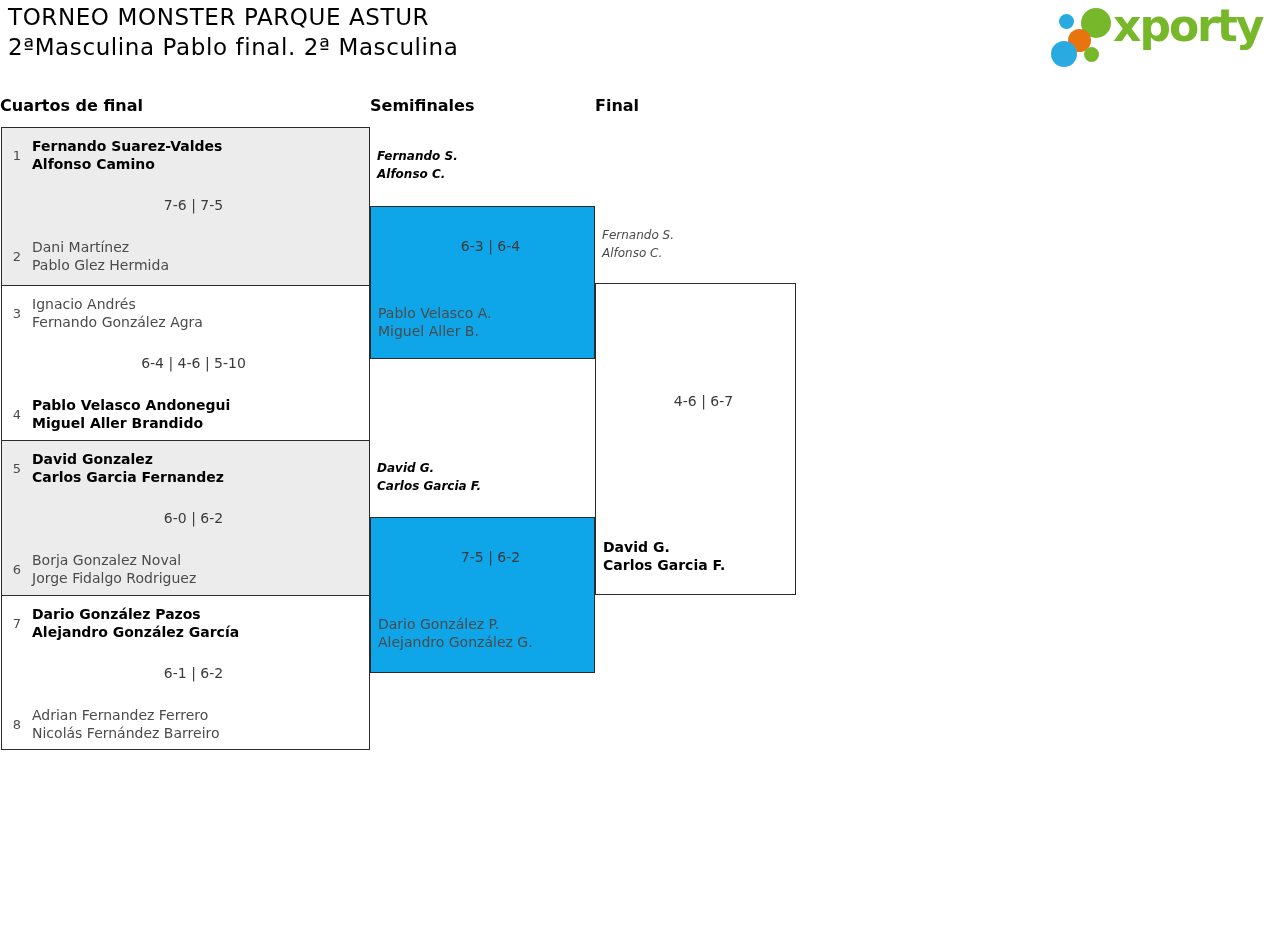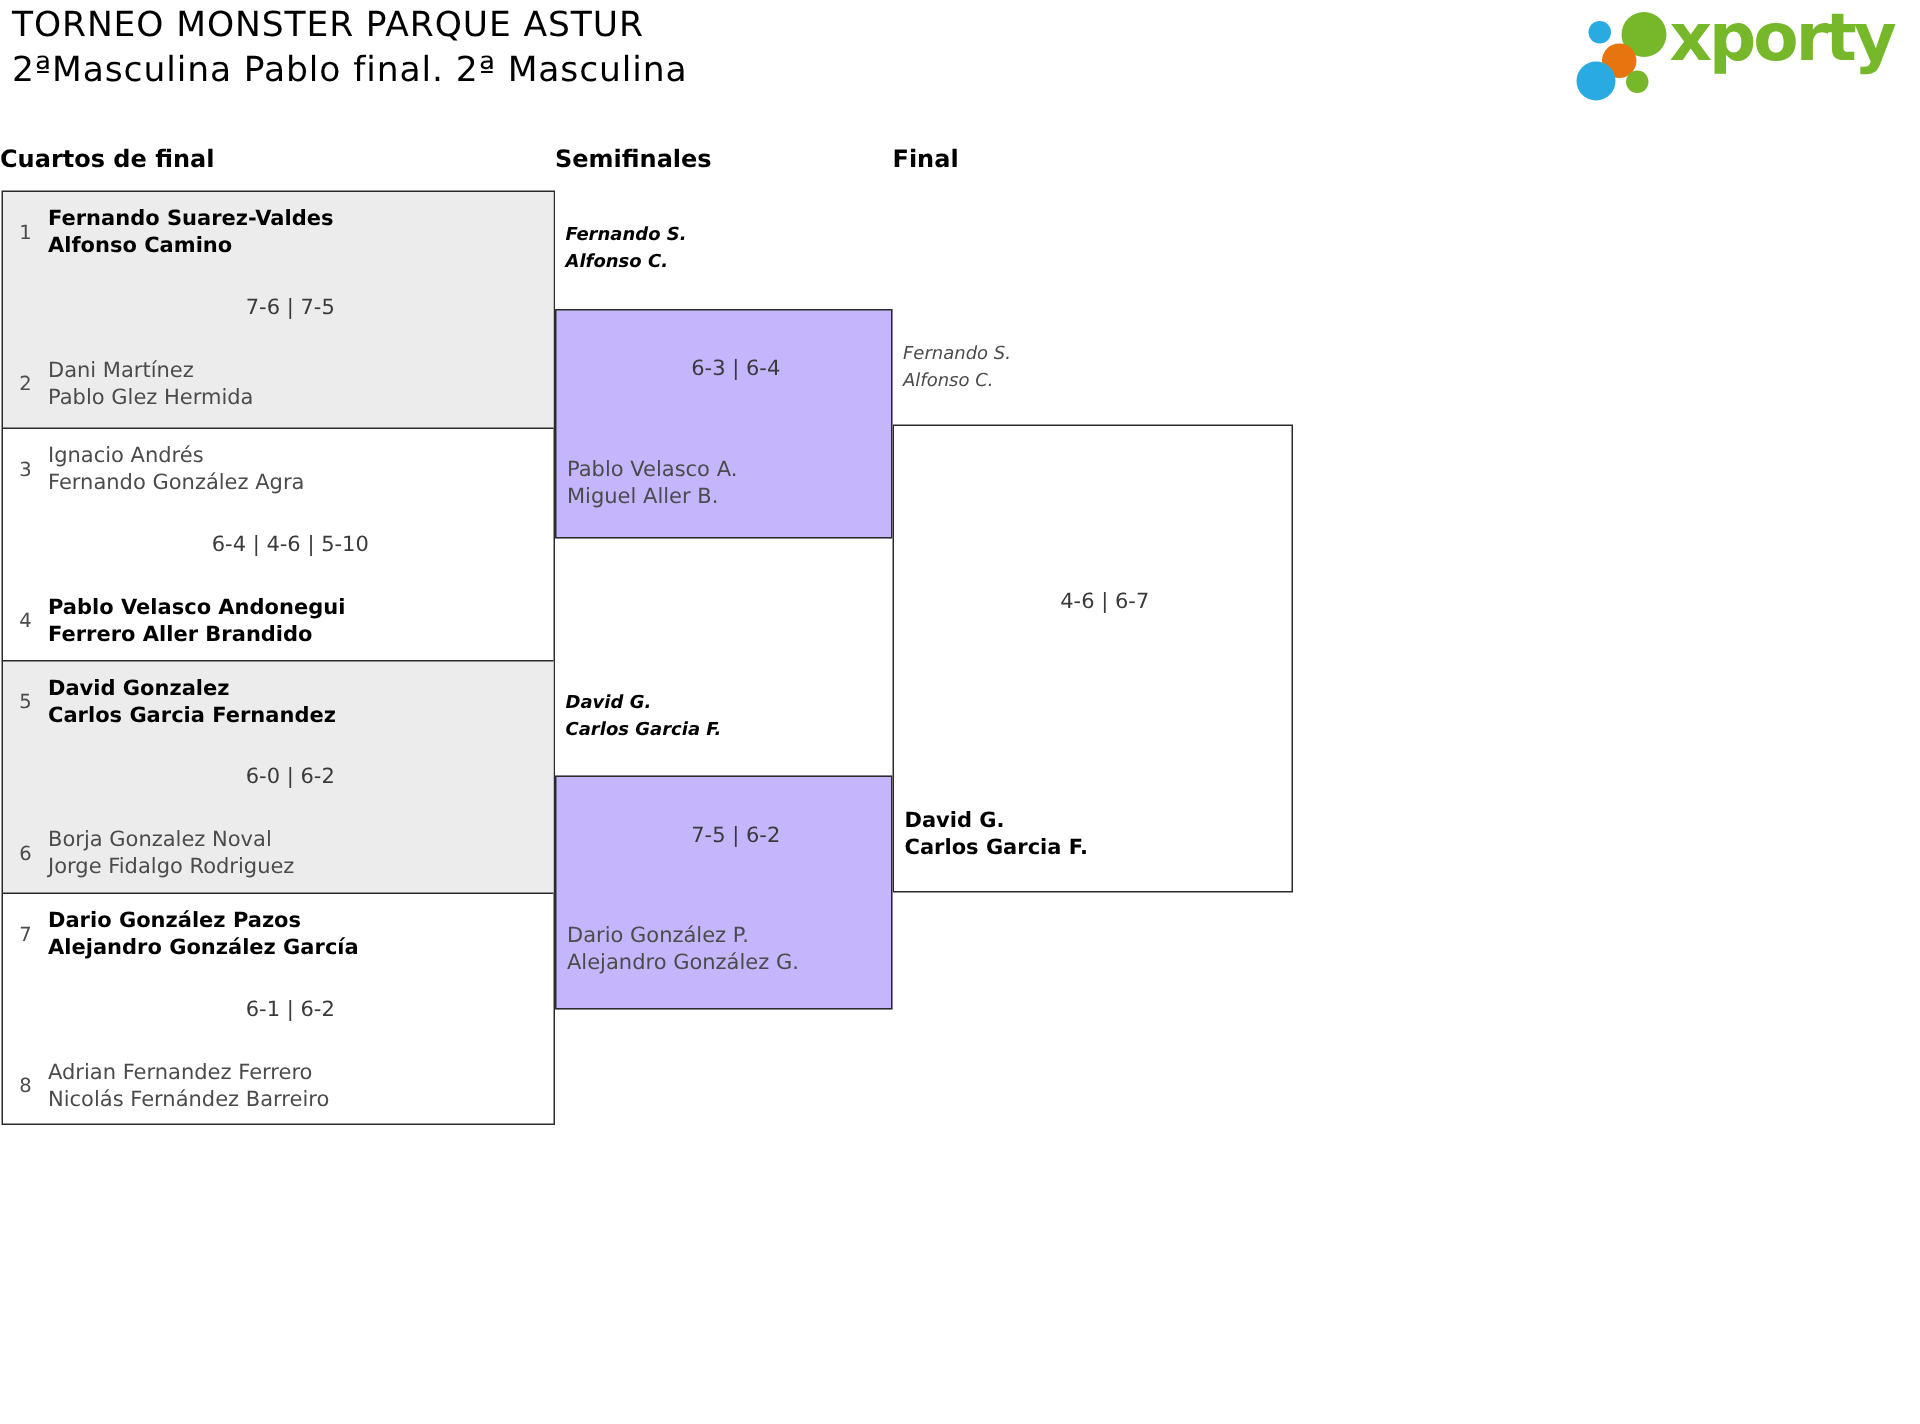--- a/index.html
+++ b/index.html
@@ -50,37 +50,37 @@
   .team{position:absolute;left:8px;display:flex;align-items:center;gap:8px;}
   .team .seed{width:14px;font-size:13px;color:#4b4b4b;text-align:center;flex:none;}
   .team .names{font-size:14px;line-height:18px;color:#4b4b4b;white-space:nowrap;}
   .team.winner .names{color:#000;font-weight:bold;}
   .team.pos-top{top:9px;}
   .team.pos-bottom{top:110px;}
   .score{position:absolute;left:16px;right:0;top:69px;text-align:center;font-size:14px;color:#3a3a3a;white-space:nowrap;}
 
   .sf-box{
     position:absolute;left:370px;width:225px;
-    border:1px solid #2b2b2b;box-sizing:border-box;background:#c4b5fd;
+    border:1px solid #2b2b2b;box-sizing:border-box;background:#0ea5e9;
   }
   .sf1{top:206px;height:153px;}
   .sf2{top:517px;height:156px;}
   .sf-box .score{top:31px;}
   .inner-team{position:absolute;left:7px;font-size:14px;line-height:18px;color:#4b4b4b;white-space:nowrap;}
   .inner-team.loser{top:97px;}
   .inner-team.bold{color:#000;font-weight:bold;}
 
   .adv-label{position:absolute;font-size:12px;line-height:18px;color:#4b4b4b;white-space:nowrap;font-style:italic;}
   .adv-label.bold{color:#000;font-weight:bold;}
   .adv-sf1{left:377px;top:147px;}
   .adv-sf2{left:377px;top:459px;}
   .adv-final-top{left:602px;top:226px;}
 
   .final-box{
-    position:absolute;left:595px;top:283px;width:267px;height:312px;
+    position:absolute;left:595px;top:283px;width:201px;height:312px;
     border:1px solid #2b2b2b;box-sizing:border-box;background:#fff;
   }
   .final-box .score{top:109px;}
   .champion{top:254px;}
 </style>
 </head>
 <body>
 
 <div class="page">
 
@@ -128,21 +128,21 @@
         <span class="names">
           <div>Ignacio Andrés</div>
           <div>Fernando González Agra</div>
         </span>
       </div>
       <div class="score">6-4 | 4-6 | 5-10</div>
       <div class="team pos-bottom winner">
         <span class="seed">4</span>
         <span class="names">
           <div>Pablo Velasco Andonegui</div>
-          <div>Ferrero Aller Brandido</div>
+          <div>Miguel Aller Brandido</div>
         </span>
       </div>
     </div>
 
     <div class="match m2 shade bt">
       <div class="team pos-top winner">
         <span class="seed">5</span>
         <span class="names">
           <div>David Gonzalez</div>
           <div>Carlos Garcia Fernandez</div>

